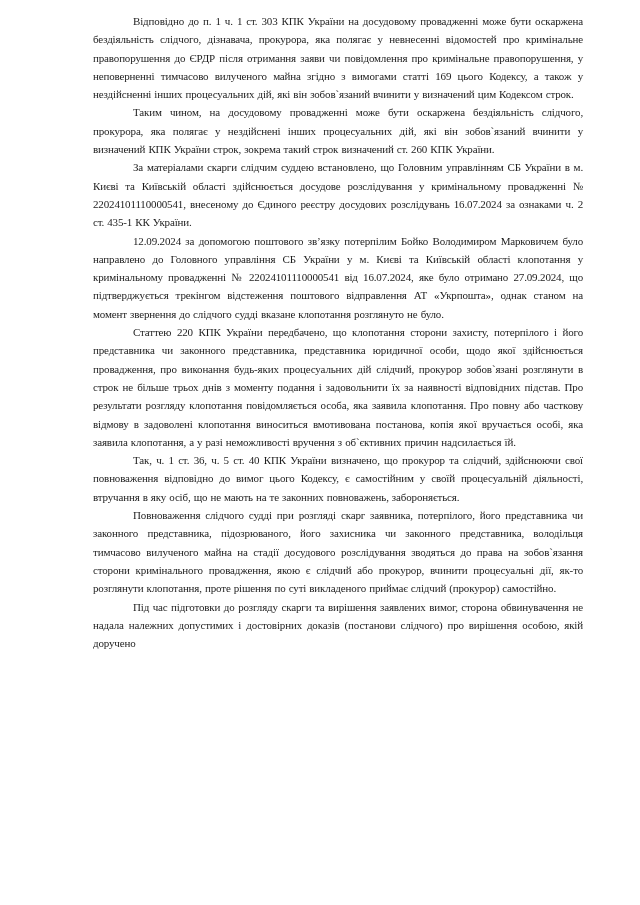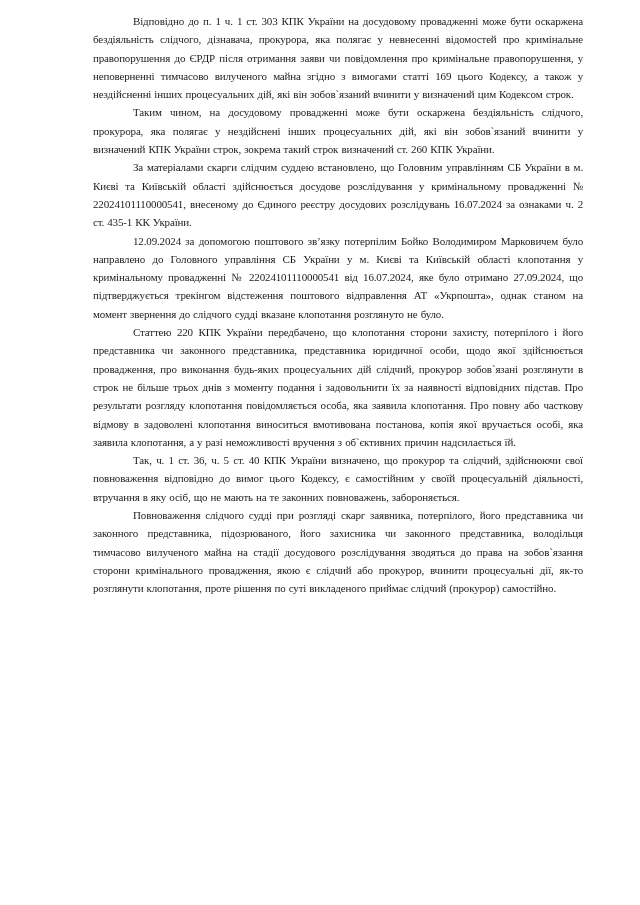--- a/index.html
+++ b/index.html
@@ -34,14 +34,15 @@
 
 <div class="page">
   <div class="doc-text">
     <p>Відповідно до п. 1 ч. 1 ст. 303 КПК України на досудовому провадженні може бути оскаржена бездіяльність слідчого, дізнавача, прокурора, яка полягає у невнесенні відомостей про кримінальне правопорушення до ЄРДР після отримання заяви чи повідомлення про кримінальне правопорушення, у неповерненні тимчасово вилученого майна згідно з вимогами статті 169 цього Кодексу, а також у нездійсненні інших процесуальних дій, які він зобов`язаний вчинити у визначений цим Кодексом строк.</p>
     <p>Таким чином, на досудовому провадженні може бути оскаржена бездіяльність слідчого, прокурора, яка полягає у нездійснені інших процесуальних дій, які він зобов`язаний вчинити у визначений КПК України строк, зокрема такий строк визначений ст. 260 КПК України.</p>
     <p>За матеріалами скарги слідчим суддею встановлено, що Головним управлінням СБ України в м. Києві та Київській області здійснюється досудове розслідування у кримінальному провадженні № 22024101110000541, внесеному до Єдиного реєстру досудових розслідувань 16.07.2024 за ознаками ч. 2 ст. 435-1 КК України.</p>
     <p>12.09.2024 за допомогою поштового зв’язку потерпілим Бойко Володимиром Марковичем було направлено до Головного управління СБ України у м. Києві та Київській області клопотання у кримінальному провадженні № 22024101110000541 від 16.07.2024, яке було отримано 27.09.2024, що підтверджується трекінгом відстеження поштового відправлення АТ «Укрпошта», однак станом на момент звернення до слідчого судді вказане клопотання розглянуто не було.</p>
     <p>Статтею 220 КПК України передбачено, що клопотання сторони захисту, потерпілого і його представника чи законного представника, представника юридичної особи, щодо якої здійснюється провадження, про виконання будь-яких процесуальних дій слідчий, прокурор зобов`язані розглянути в строк не більше трьох днів з моменту подання і задовольнити їх за наявності відповідних підстав. Про результати розгляду клопотання повідомляється особа, яка заявила клопотання. Про повну або часткову відмову в задоволені клопотання виноситься вмотивована постанова, копія якої вручається особі, яка заявила клопотання, а у разі неможливості вручення з об`єктивних причин надсилається їй.</p>
     <p>Так, ч. 1 ст. 36, ч. 5 ст. 40 КПК України визначено, що прокурор та слідчий, здійснюючи свої повноваження відповідно до вимог цього Кодексу, є самостійним у своїй процесуальній діяльності, втручання в яку осіб, що не мають на те законних повноважень, забороняється.</p>
     <p>Повноваження слідчого судді при розгляді скарг заявника, потерпілого, його представника чи законного представника, підозрюваного, його захисника чи законного представника, володільця тимчасово вилученого майна на стадії досудового розслідування зводяться до права на зобов`язання сторони кримінального провадження, якою є слідчий або прокурор, вчинити процесуальні дії, як-то розглянути клопотання, проте рішення по суті викладеного приймає слідчий (прокурор) самостійно.</p>
+    <p>Під час підготовки до розгляду скарги та вирішення заявлених вимог, сторона обвинувачення не надала належних допустимих і достовірних доказів (постанови слідчого) про вирішення особою, якій доручено</p>
   </div>
 </div>
 
 </body></html>

